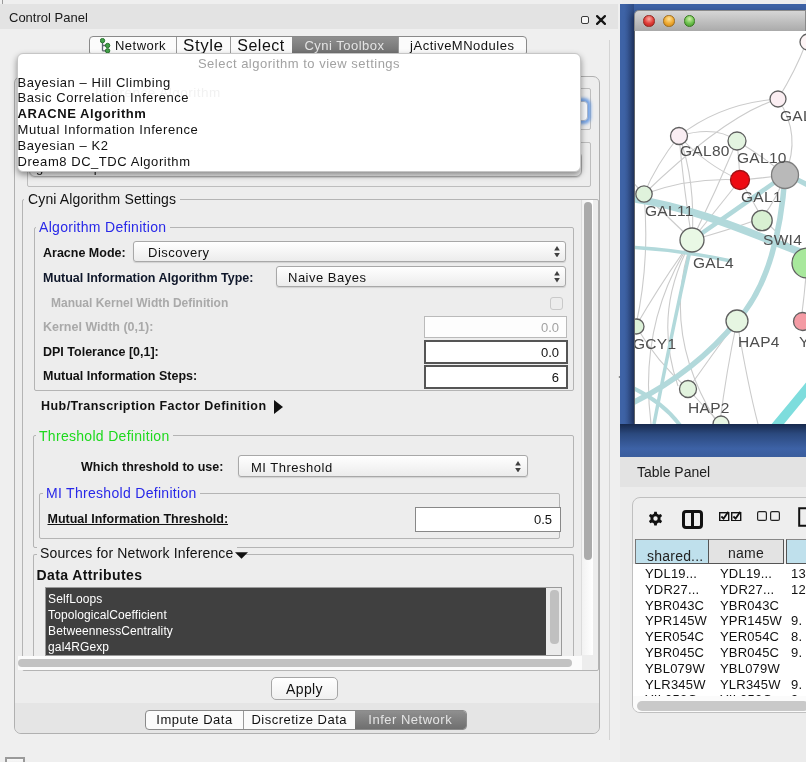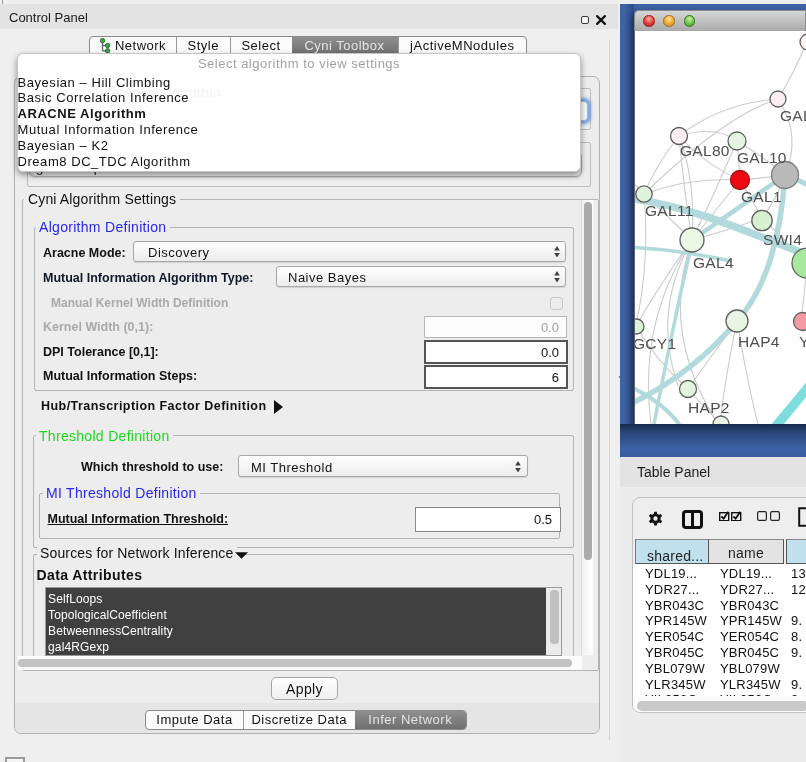--- a/index.html
+++ b/index.html
@@ -24,22 +24,22 @@
 
 <div class="abs" style="left:89px;top:35.5px;width:438px;height:20px;border:1px solid #8a8a8a;border-radius:4px;background:#fbfbfb;overflow:hidden;display:flex;letter-spacing:0.5px;">
   <div style="width:87px;height:100%;display:flex;align-items:center;justify-content:center;border-right:1px solid #9a9a9a;font-size:13px;color:#111;">
     <svg width="11" height="15" viewBox="0 0 11 15" style="margin-right:4px;">
       <path d="M2.5 4.5 L2.5 12.8 M2.5 7.5 L7.5 7.5 M2.5 12.8 L7.5 12.8" fill="none" stroke="#5c6670" stroke-width="1.3"></path>
       <circle cx="2.5" cy="2.6" r="2.2" fill="#44a34a" stroke="#1e6b24" stroke-width="0.9"></circle>
       <circle cx="7.6" cy="7.5" r="2.2" fill="#44a34a" stroke="#1e6b24" stroke-width="0.9"></circle>
       <circle cx="7.6" cy="12.8" r="2.2" fill="#44a34a" stroke="#1e6b24" stroke-width="0.9"></circle>
     </svg>Network
   </div>
-  <div style="width:53.5px;height:100%;display:flex;align-items:center;justify-content:center;border-right:1px solid #9a9a9a;font-size:13px;color:#111;">Style</div>
-  <div style="width:61px;height:100%;display:flex;align-items:center;justify-content:center;font-size:13px;color:#111;">Select</div>
+  <div style="width:53.5px;height:100%;display:flex;align-items:center;justify-content:center;border-right:1px solid #9a9a9a;font-size:17px;color:#111;">Style</div>
+  <div style="width:61px;height:100%;display:flex;align-items:center;justify-content:center;font-size:16px;color:#111;">Select</div>
   <div style="width:106px;height:100%;display:flex;align-items:center;justify-content:center;font-size:13px;color:#e4e4e4;background:linear-gradient(#8f8f8f,#6f6f6f);">Cyni Toolbox</div>
   <div style="flex:1;height:100%;display:flex;align-items:center;justify-content:center;border-left:1px solid #9a9a9a;font-size:13px;color:#111;">jActiveMNodules</div>
 </div>
 
 <div class="abs" style="left:609px;top:40px;width:1px;height:700px;background:#d4d4d4;"></div>
 
 <div class="abs" style="left:14px;top:76px;width:586px;height:658px;border:1px solid #b0b0b0;border-radius:7px;background:#ededed;"></div>
 
 <div class="abs" style="left:27px;top:88px;width:564px;height:42px;border:1px solid #bdbdbd;border-radius:2px;"></div>
 <div class="abs" style="left:40px;top:101px;width:548px;height:20px;border:1px solid #a8b6cc;border-radius:4px;background:#f6f8fb;box-shadow:0 0 3px 2.5px rgba(80,140,225,0.75);"></div>

